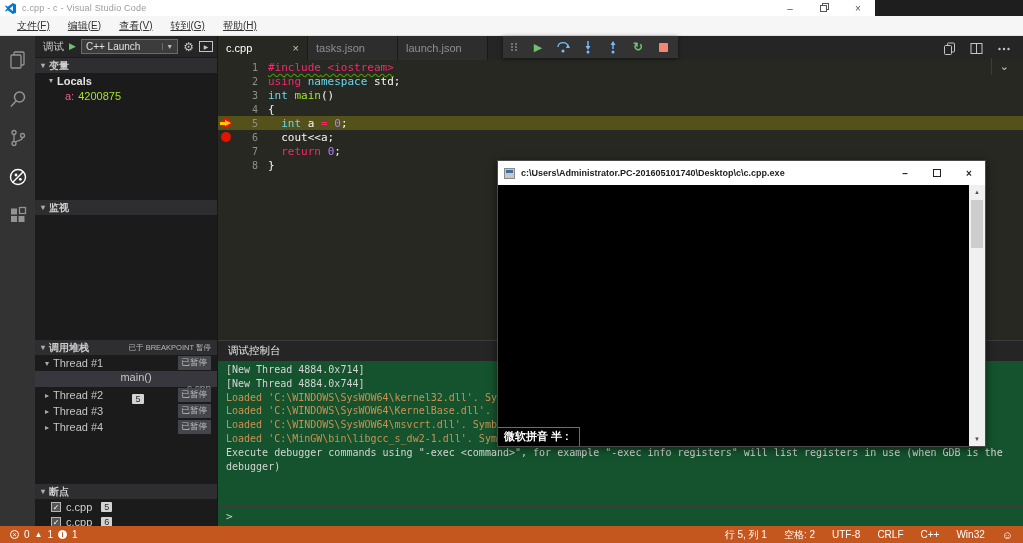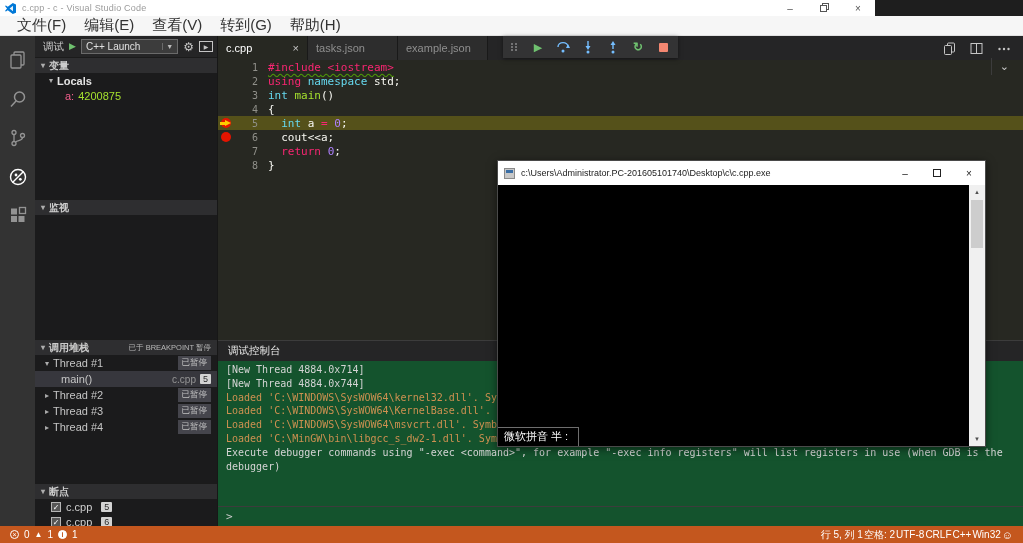--- a/index.html
+++ b/index.html
@@ -15,21 +15,21 @@
   .win-btn { width:34px; height:16px; display:flex; align-items:center; justify-content:center;
     color:#555; font-size:10px; }
   .restore-glyph { position:relative; width:8px; height:8px; }
   .restore-glyph span { position:absolute; width:7px; height:7px; border:1px solid #555; background:#fff; }
   .restore-glyph span:first-child { left:2px; top:-1px; }
   .restore-glyph span:last-child { left:0; top:1px; }
 
   
   .menubar { position:absolute; left:0; top:16px; width:1023px; height:20px; background:#f6f6f6;
     border-bottom:1px solid #e2e2e2; display:flex; align-items:center; padding-left:8px; }
-  .menu-item { font-size:15px; color:#333; padding:0 9px; height:100%; display:flex; align-items:center; }
+  .menu-item { font-size:10px; color:#333; padding:0 9px; height:100%; display:flex; align-items:center;text-decoration:underline; }
 
   
   .activitybar { position:absolute; left:0; top:36px; width:35px; height:490px; background:#333333;
     display:flex; flex-direction:column; align-items:center; padding-top:12px; gap:15px; }
   .ab-icon { width:24px; height:24px; display:flex; align-items:center; justify-content:center; opacity:.62; }
   .ab-icon.active { opacity:1; }
   .ab-icon svg { stroke:#cfcfcf; }
   .ab-icon.active svg { stroke:#ffffff; }
 
   
@@ -117,21 +117,21 @@
     line-height:13.8px; overflow:hidden; width:803px; }
   .pl-light { color:#d4d4d4; }
   .pl-orange { color:#ce9151; }
   .panel-input { height:20px; border-top:1px solid #3c3c3c; display:flex; align-items:center;
     padding-left:8px; font-family:"DejaVu Sans Mono", monospace; font-size:11px; color:#cccccc; }
   .hide-panel-chevron { position:absolute; right:6px; top:22px; color:#cccccc; font-size:11px;
     border-left:1px solid #3c3c3c; padding:2px 8px; }
 
   
   .console-window { position:absolute; left:497px; top:160px; width:489px; height:287px; z-index:50;
-    border:1px solid #4a4a4a; box-shadow:0 2px 8px rgba(0,0,0,.55); background:#000; }
+    border:1px solid #4a4a4a; box-shadow:0 2px 8px rgba(0,0,0,.55); background:#000;font-weight:bold; }
   .cw-titlebar { height:24px; background:#ffffff; display:flex; align-items:center; padding-left:6px; }
   .cw-icon { width:11px; height:11px; margin-right:6px; background:#c8c8c8; border:1px solid #8a8a8a;
     position:relative; }
   .cw-icon i { position:absolute; left:1px; top:1px; width:7px; height:3px; background:#3a6ea5; }
   .cw-title { font-size:9px; color:#222; }
   .cw-controls { margin-left:auto; display:flex; }
   .cw-btn { width:32px; height:24px; display:flex; align-items:center; justify-content:center;
     color:#222; font-size:10px; }
   .cw-max i { display:block; width:8px; height:8px; border:1px solid #222; }
   .cw-body { position:relative; height:261px; background:#000;padding-left:32px; }
@@ -145,21 +145,21 @@
     border-left:none; border-bottom:none; color:#ffffff; font-size:11px; padding:1px 10px 2px 6px; }
 
   
   .statusbar { position:absolute; left:0; top:526px; width:1023px; height:17px; background:#c4571e;
     z-index:60; display:flex; align-items:center; color:#ffffff; font-size:10px; padding:0 10px; }
   .sb-left { display:flex; align-items:center; gap:5px; }
   .sb-icon-circle { width:9px; height:9px; border:1px solid #fff; border-radius:50%; font-size:7px;
     line-height:7px; text-align:center; display:inline-block; }
   .sb-icon-circle.filled { background:#fff; color:#c4571e; font-weight:bold; }
   .sb-warn { font-size:8px; line-height:1; }
-  .sb-right { margin-left:auto; display:flex; align-items:center; gap:1px; }
+  .sb-right { margin-left:auto; display:flex; align-items:center; gap:17px; }
   .sb-smiley { font-size:11px; }
 </style>
 </head>
 <body>
 
 <div class="titlebar">
   <svg class="vscode-logo" viewBox="0 0 12 12">
     <polygon points="8.5,0 12,1.5 12,10.5 8.5,12 3,7.8 1,9.3 0,8.6 2.2,6 0,3.4 1,2.7 3,4.2" fill="#0078d7"></polygon>
     <polygon points="8.7,3.1 8.7,8.9 5,6" fill="#ffffff" opacity=".9"></polygon>
   </svg>
@@ -262,21 +262,21 @@
     <span class="twisty">▾</span>
     <span>调用堆栈</span>
     <span class="hdr-badge">已于 BREAKPOINT 暂停</span>
   </div>
   <div class="pane-body" id="callstack-body">
       <div class="stack-row">
         <span class="twisty">▾</span>
         <span>Thread #1</span>
         <span class="paused-pill">已暂停</span>
       </div>
-      <div class="stack-row selected" style="padding-left: 26px;">
+      <div class="stack-row selected" style="padding-left: 26px; flex-direction: column;">
         <span>main()</span>
         <span class="frame-file">c.cpp</span>
         <span class="line-pill">5</span>
       </div>
       <div class="stack-row">
         <span class="twisty">▸</span>
         <span>Thread #2</span>
         <span class="paused-pill">已暂停</span>
       </div>
       <div class="stack-row">
@@ -312,21 +312,21 @@
 <div class="editor">
   <div class="tabbar" id="tabbar">
       <div class="tab active">
         <span class="label">c.cpp</span>
         <span class="close">×</span>
       </div>
       <div class="tab">
         <span class="label">tasks.json</span>
       </div>
       <div class="tab">
-        <span class="label">example.json</span>
+        <span class="label">launch.json</span>
       </div>
       <div class="tab-actions">
         <span class="ta-icon">
           <svg width="13" height="13" viewBox="0 0 13 13" fill="none" stroke="#c5c5c5">
             <rect x="4.5" y="1" width="7" height="9" rx="1"></rect>
             <rect x="1.5" y="3.5" width="7" height="9" rx="1" fill="#252526"></rect>
           </svg>
         </span>
         <span class="ta-icon">
           <svg width="13" height="13" viewBox="0 0 13 13" fill="none" stroke="#c5c5c5">

